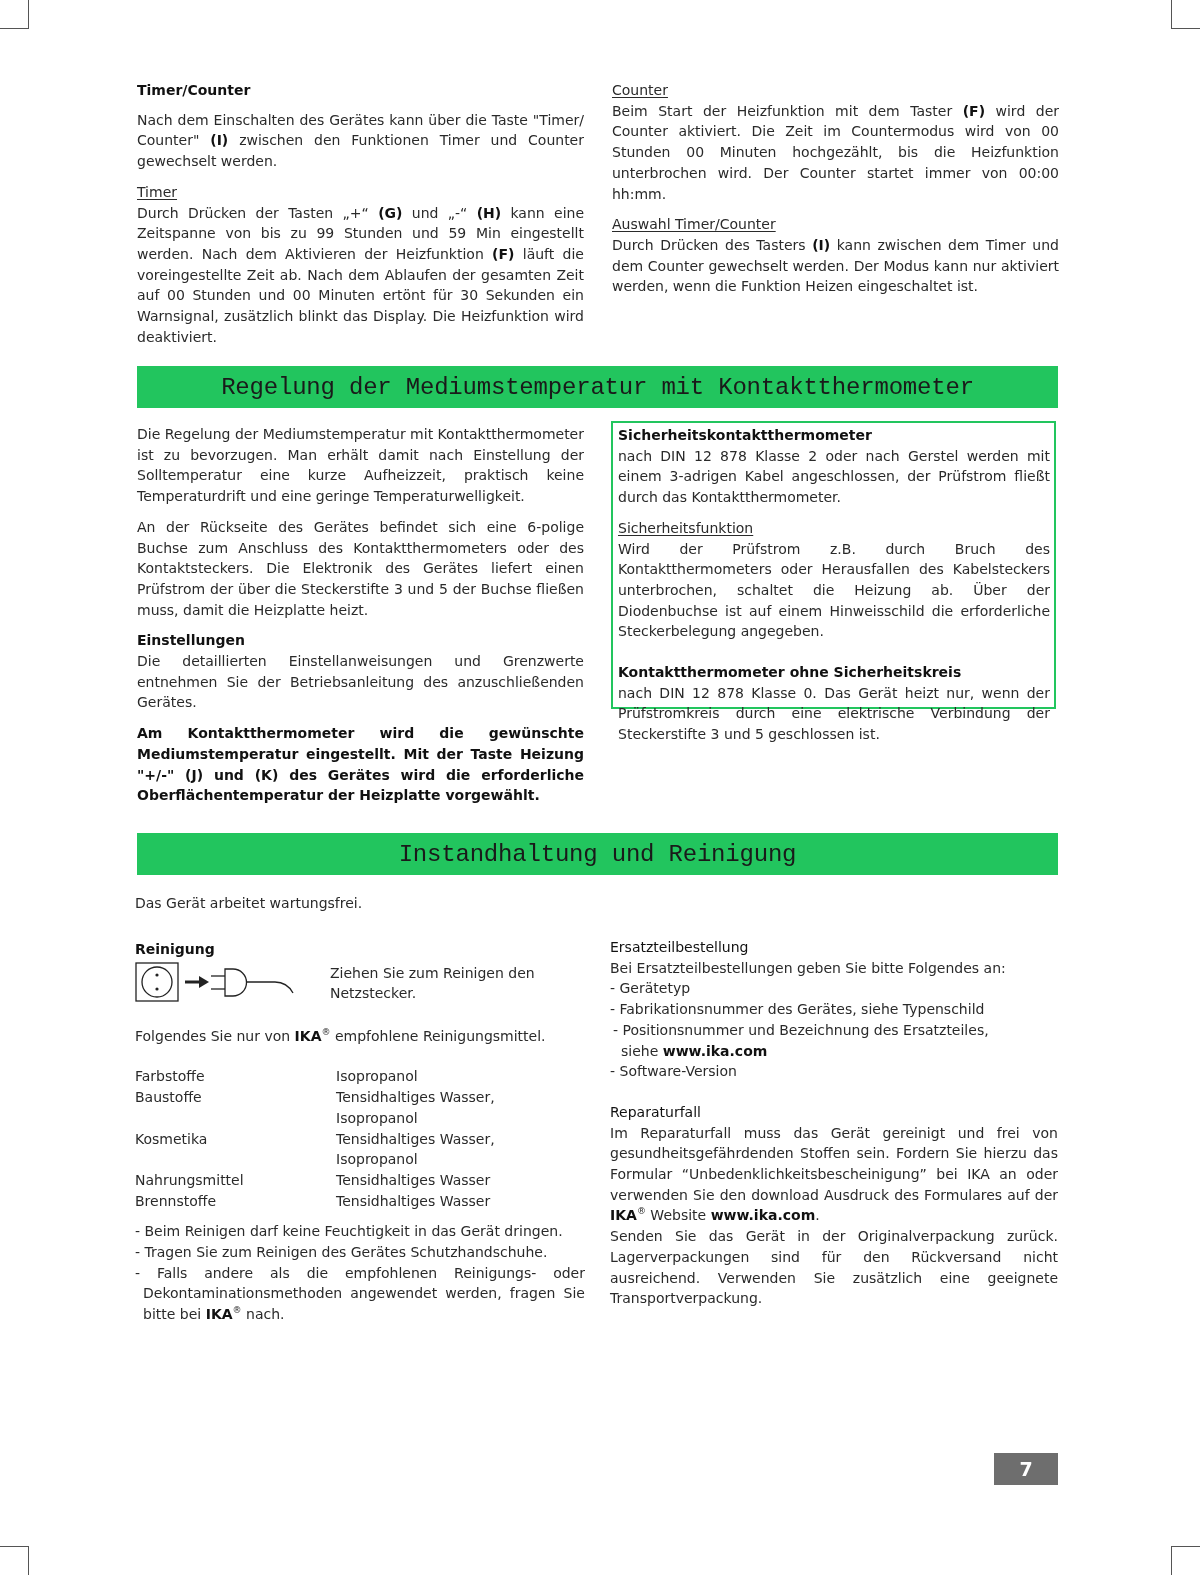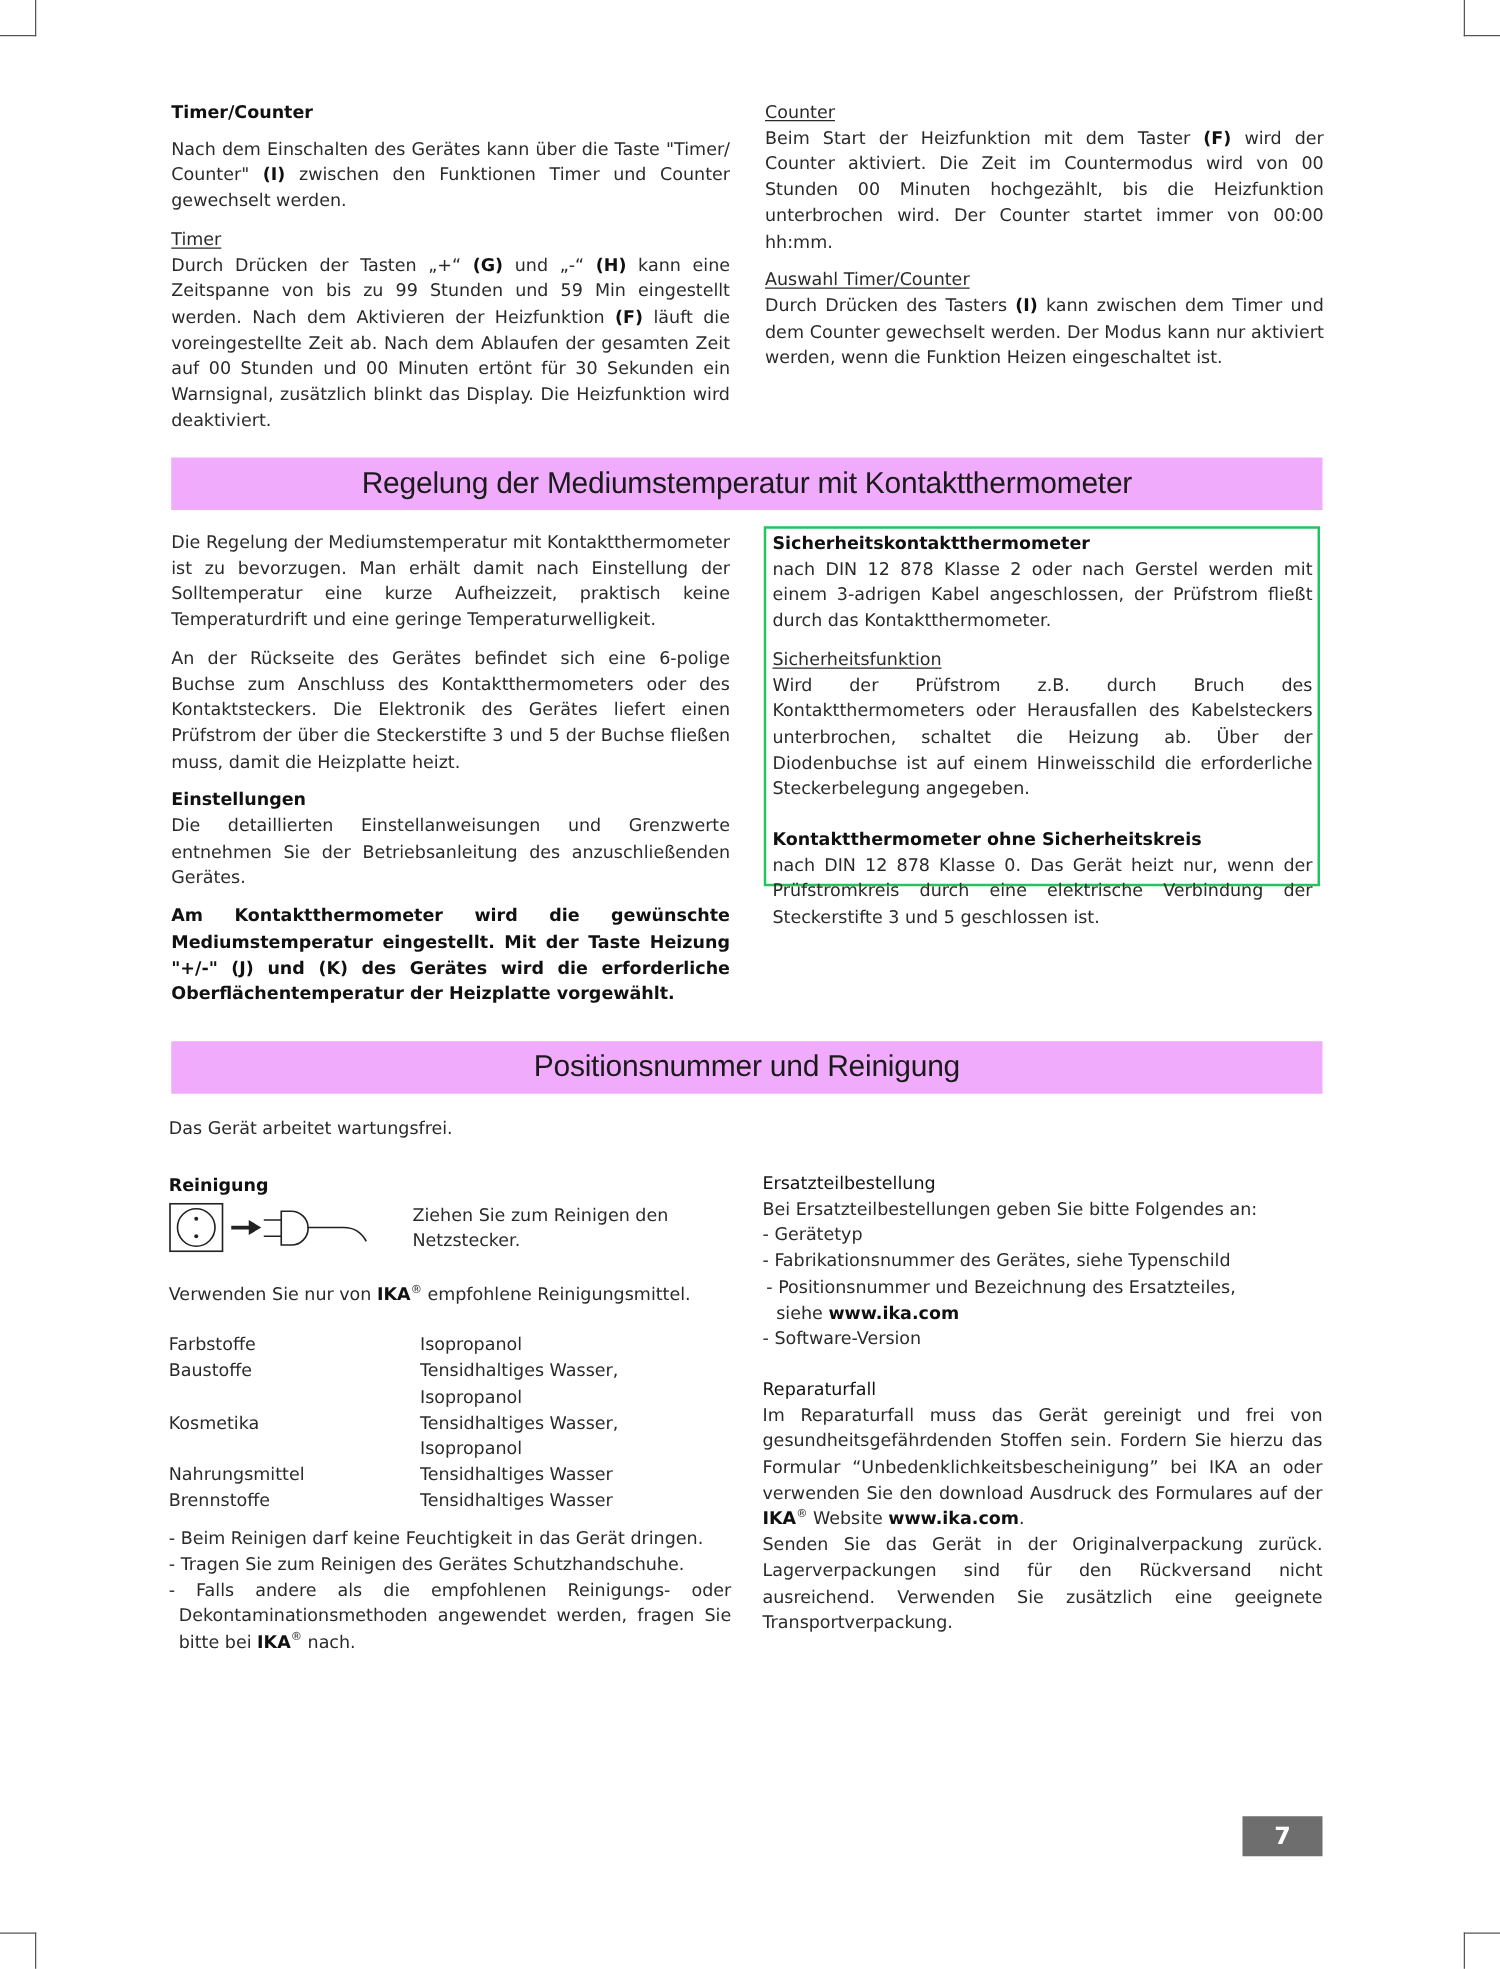--- a/index.html
+++ b/index.html
@@ -17,22 +17,22 @@
   .col { position: absolute; font-size: 14px; line-height: 20.7px; }
   .col p { margin: 0 0 10px 0; text-align: justify; }
   .col .noj { text-align: left; }
   .h3 { font-weight: bold; color: #111; font-size: 14px; }
   .u { text-decoration: underline; text-underline-offset: 2px; }
   .b { font-weight: bold; color: #111; }
   .strong-p { font-weight: bold; color: #111; }
 
   .bar {
     position: absolute; left: 137px; width: 921px; height: 42px;
-    background: #f0abfc; display: flex; align-items: center; justify-content: center;
-    font-family: Liberation Sans, sans-serif; font-size: 24px; color: #1a1a1a;
+    background: #22c55e; display: flex; align-items: center; justify-content: center;
+    font-family: Liberation Mono, monospace; font-size: 24px; color: #1a1a1a;
     letter-spacing: -0.2px;
   }
 
   .box {
     position: absolute; left: 611px; top: 421px; width: 445px; height: 288px;
     border: 2px solid #22c55e; box-sizing: border-box; padding: 2px 4px 0 5px;
     font-size: 14px; line-height: 20.7px;
   }
   .box p { margin: 0 0 10px 0; text-align: justify; }
 
@@ -87,42 +87,42 @@
 
 <div class="box">
   <div class="h3">Sicherheitskontaktthermometer</div>
   <p>nach DIN 12 878 Klasse 2 oder nach Gerstel werden mit einem 3-adrigen Kabel angeschlossen, der Prüfstrom fließt durch das Kontaktthermometer.</p>
   <div class="u">Sicherheitsfunktion</div>
   <p style="margin-bottom:20px;">Wird der Prüfstrom z.B. durch Bruch des Kontaktthermometers oder Herausfallen des Kabelsteckers unterbrochen, schaltet die Heizung ab. Über der Diodenbuchse ist auf einem Hinweisschild die erforderliche Steckerbelegung angegeben.</p>
   <div class="h3">Kontaktthermometer ohne Sicherheitskreis</div>
   <p>nach DIN 12 878 Klasse 0. Das Gerät heizt nur, wenn der Prüfstromkreis durch eine elektrische Verbindung der Steckerstifte 3 und 5 geschlossen ist.</p>
 </div>
 
-<div class="bar" style="top:833px;">Positionsnummer und Reinigung</div>
+<div class="bar" style="top:833px;">Instandhaltung und Reinigung</div>
 
 <div class="col" style="left:135px; top:893px; width:450px;">Das Gerät arbeitet wartungsfrei.</div>
 
 <div class="col" style="left:135px; top:939px; width:450px;">
   <div class="h3">Reinigung</div>
   <div class="plug-row">
     <svg class="plug-icon" viewBox="0 0 190 44">
       <rect x="1" y="1" width="42" height="38" fill="none" stroke="#222" stroke-width="1.3"></rect>
       <circle cx="22" cy="20" r="15" fill="none" stroke="#222" stroke-width="1.3"></circle>
       <circle cx="22" cy="13" r="1.6" fill="#222"></circle>
       <circle cx="22" cy="27" r="1.6" fill="#222"></circle>
       <line x1="50" y1="20" x2="66" y2="20" stroke="#222" stroke-width="3"></line>
       <polygon points="64,14 74,20 64,26" fill="#222"></polygon>
       <line x1="76" y1="14" x2="90" y2="14" stroke="#222" stroke-width="1.3"></line>
       <line x1="76" y1="27" x2="90" y2="27" stroke="#222" stroke-width="1.3"></line>
       <path d="M90,7 L90,34 L98,34 A13,13 0 0 0 98,7 Z" fill="none" stroke="#222" stroke-width="1.3"></path>
       <path d="M111,20 L140,20 Q152,20 158,31" fill="none" stroke="#222" stroke-width="1.3"></path>
     </svg>
     <div class="plug-text" style="width:250px;">Ziehen Sie zum Reinigen den Netzstecker.</div>
   </div>
-  <div style="margin-top:20px;"><span>Verwenden Sie nur von </span> <span class="b">IKA</span><sup>®</sup><span> empfohlene Reinigungsmittel.</span></div>
+  <div style="margin-top:20px;"><span>Folgendes Sie nur von </span> <span class="b">IKA</span><sup>®</sup><span> empfohlene Reinigungsmittel.</span></div>
   <div class="ctable" id="ctable">
       <div>Farbstoffe</div>
       <div>Isopropanol</div>
       <div>Baustoffe</div>
       <div>Tensidhaltiges Wasser,</div>
       <div></div>
       <div>Isopropanol</div>
       <div>Kosmetika</div>
       <div>Tensidhaltiges Wasser,</div>
       <div></div>

